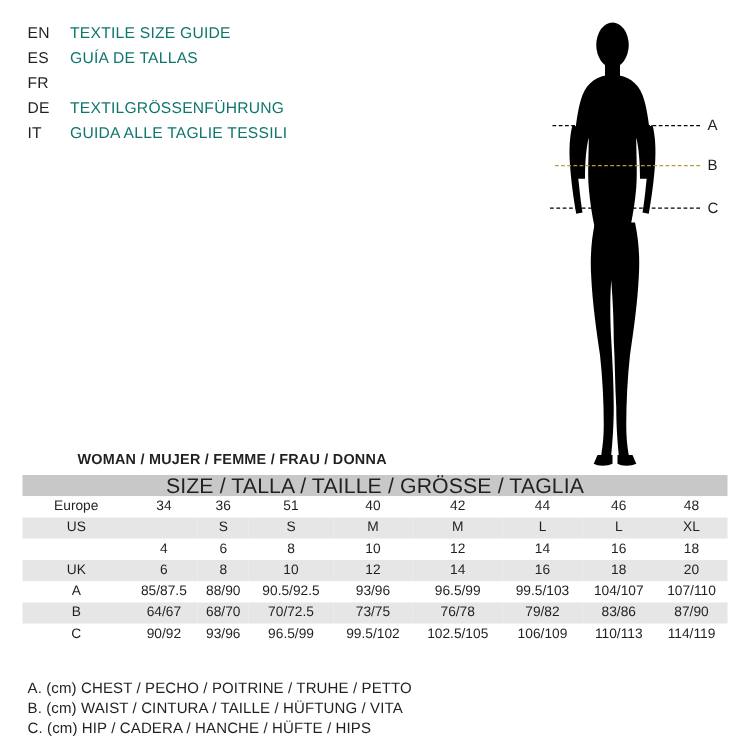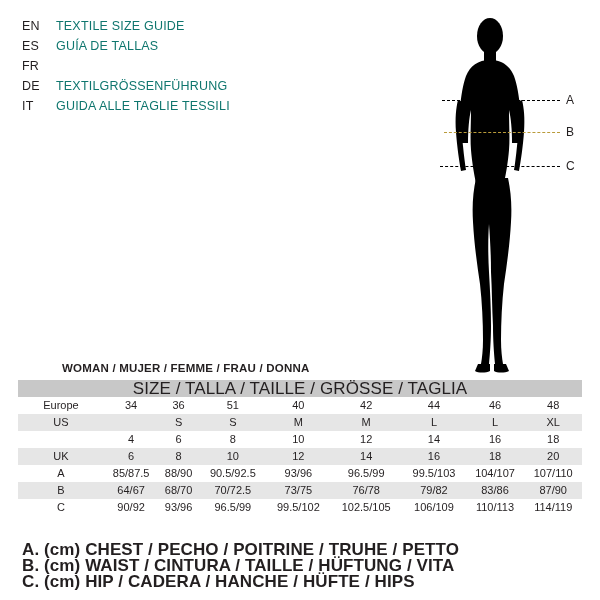--- a/index.html
+++ b/index.html
@@ -126,22 +126,22 @@
     width: 86px;
   }
   .zebra-light { background: #ffffff; }
   .zebra-dark  { background: #e6e6e6; margin-top: 17px; }
 
   
   .footnotes {
     position: absolute;
     left: 22px;
     top: 542px;
-    font-size: 17px;
-    font-weight: bold;
+    font-size: 12px;
+    font-weight: normal;
     color: #231f20;
     letter-spacing: 0.1px;
   }
   .footnote-row {
     height: 16px;
     line-height: 16px;
   }
 </style>
 </head>
 <body>

